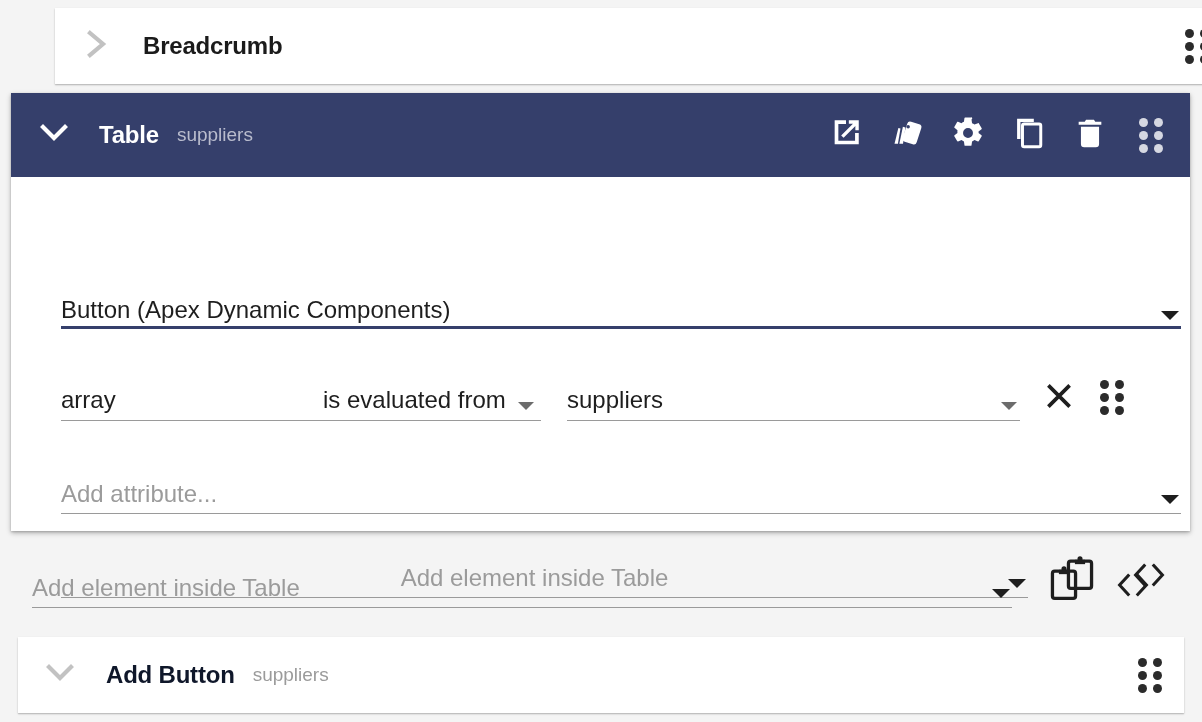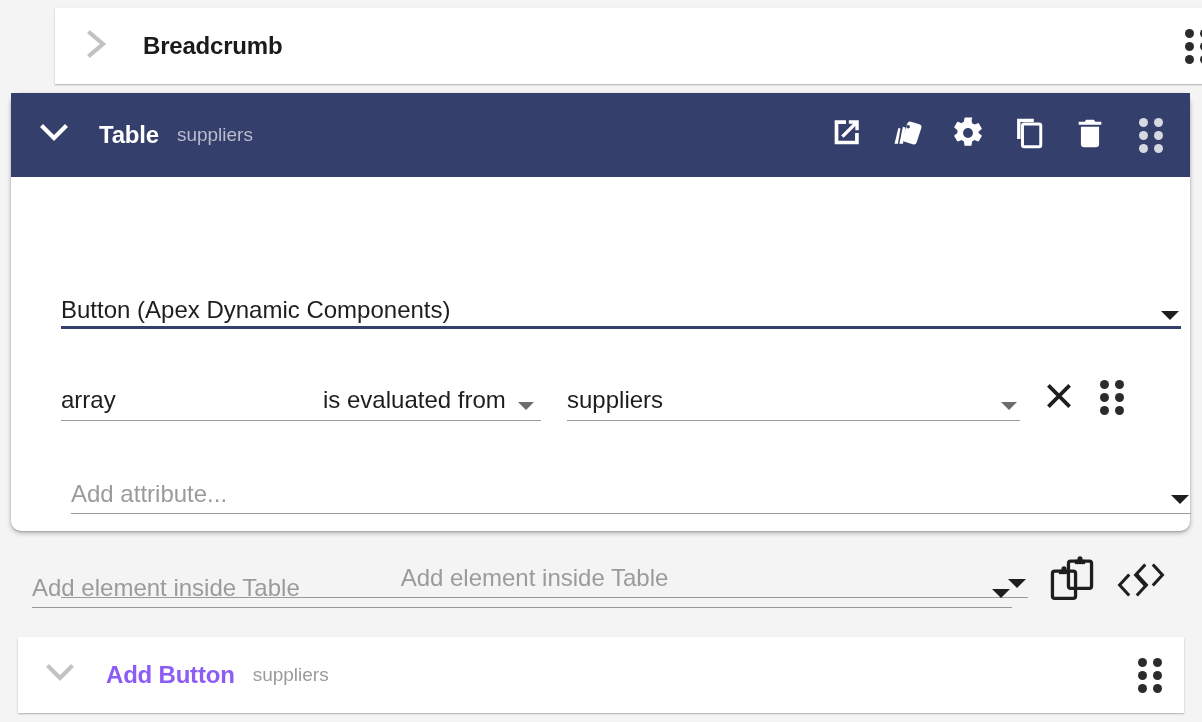--- a/index.html
+++ b/index.html
@@ -62,21 +62,20 @@
   }
 
   
   .table-card {
     left: 11px;
     top: 93px;
     width: 1179px;
     height: 438px;
     background: #ffffff;
     box-shadow: 0 2px 5px rgba(0,0,0,0.28), 0 1px 2px rgba(0,0,0,0.16);
-    border-radius: 10px;
   }
   .table-header {
     height: 84px;
     background: #353f6b;
     display: flex;
     align-items: center;
     color: #ffffff;
   }
   .th-chevron {
     width: 50px;
@@ -218,21 +217,21 @@
     cursor: pointer;
   }
   .attr-drag {
     margin-left: 24px;
     padding-bottom: 6px;
   }
 
   
   .row-addattr {
     position: absolute;
-    left: 60px;
+    left: 50px;
     top: 295px;
     width: 1120px;
     height: 42px;
     display: flex;
     align-items: flex-end;
   }
   .row-addattr .field-text {
     flex: 1 1 auto;
     padding-bottom: 6px;
   }
@@ -299,21 +298,21 @@
   .ab-chevron {
     width: 52px;
     display: flex;
     align-items: center;
     justify-content: center;
     margin-left: 16px;
   }
   .ab-title {
     font-size: 24px;
     font-weight: bold;
-    color: #8b5cf6;
+    color: #0f172a;
     margin-left: 20px;
     letter-spacing: -0.2px;
   }
   .ab-sub {
     font-size: 19px;
     color: #9b9b9b;
     margin-left: 18px;
   }
   .ab-spacer { flex: 1 1 auto; }
   .ab-drag { margin-right: 22px; }

